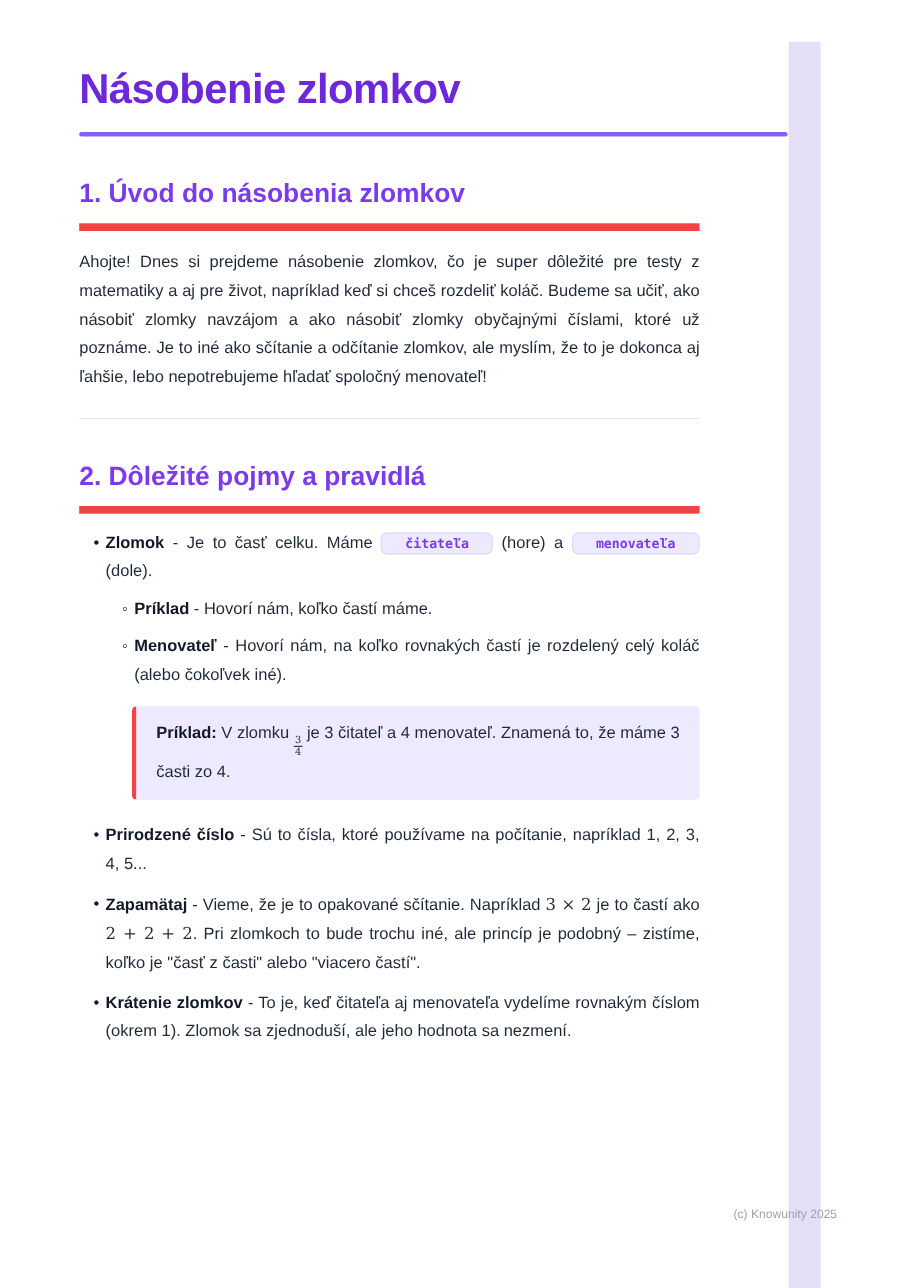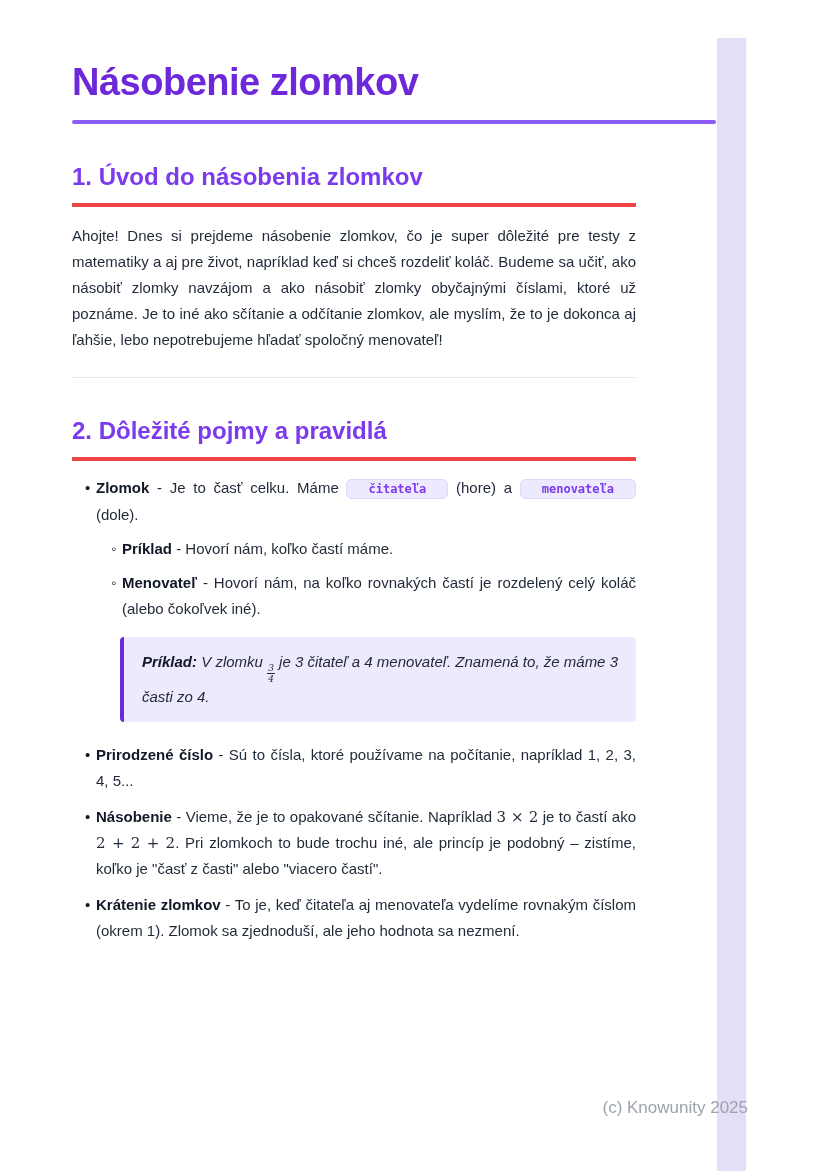--- a/index.html
+++ b/index.html
@@ -20,22 +20,22 @@
     top: 38px;
     right: 54px;
     bottom: 0;
     width: 29px;
     background: #e4def6;
     z-index: 1;
   }
   .footer-note {
     position: absolute;
     top: 1098px;
-    right: 52px;
-    font-size: 17px;
+    right: 39px;
+    font-size: 11px;
     color: #9ca3af;
     z-index: 2;
     padding-left: 13px;
   }
   .content {
     position: absolute;
     left: 72px;
     top: 0;
     width: 564px;
     padding-top: 60px;
@@ -52,21 +52,21 @@
   .title-rule {
     width: 644px;
     height: 4px;
     margin-top: 16px;
     background: #8b5cf6;
     border-radius: 2px;
   }
   h2.section-heading {
     margin: 38px 0 0 0;
     padding-bottom: 12px;
-    border-bottom: 4px solid #ef4444;
+    border-bottom: 7px solid #ef4444;
     font-size: 24px;
     line-height: 29px;
     font-weight: 700;
     color: #7c3aed;
   }
   p.body-text {
     margin: 16px 0 0 0;
     font-size: 15px;
     line-height: 26px;
     color: #1f2937;
@@ -106,29 +106,28 @@
     font-weight: 700;
     color: #7c3aed;
     background: #ede9fe;
     border: 1px solid #ddd6fe;
     border-radius: 6px;
     padding: 2px 21px;
     white-space: nowrap;
   }
   .callout {
     background: #ede9fe;
-    border-left: 4px solid #6d28d9;
+    border-left: 4px solid #ef4444;
     border-radius: 4px;
     padding: 12px 18px;
     box-sizing: border-box;
     font-size: 15px;
     line-height: 26px;
     color: #1f2937;
     text-align: justify;
-    font-style: italic;
   }
   .callout-1 { margin: 15px 0 0 48px; }
   .callout-2 { margin: 16px 0 0 24px; }
   .callout .label { font-weight: 700; color: #111827; }
   .frac {
     display: inline-flex;
     flex-direction: column;
     align-items: center;
     font-family: "DejaVu Serif", serif;
     font-size: 9px;
@@ -179,21 +178,21 @@
             <span class="frac-den">4</span>
           </span><span> je 3 čitateľ a 4 menovateľ. Znamená to, že máme 3 časti zo 4.</span></div>
 
       <div class="bullet-item mt-20">
         <span class="marker">•</span>
         <div class="bullet-text"><strong class="term">Prirodzené číslo</strong><span> - Sú to čísla, ktoré používame na počítanie, napríklad 1, 2, 3, 4, 5...</span></div>
       </div>
 
       <div class="bullet-item mt-10">
         <span class="marker">•</span>
-        <div class="bullet-text"><strong class="term">Násobenie</strong><span> - Vieme, že je to opakované sčítanie. Napríklad </span><span class="math">3 × 2</span><span> je to častí ako </span><span class="math">2 + 2 + 2</span><span>. Pri zlomkoch to bude trochu iné, ale princíp je podobný – zistíme, koľko je "časť z časti" alebo "viacero častí".</span></div>
+        <div class="bullet-text"><strong class="term">Zapamätaj</strong><span> - Vieme, že je to opakované sčítanie. Napríklad </span><span class="math">3 × 2</span><span> je to častí ako </span><span class="math">2 + 2 + 2</span><span>. Pri zlomkoch to bude trochu iné, ale princíp je podobný – zistíme, koľko je "časť z časti" alebo "viacero častí".</span></div>
       </div>
 
       <div class="bullet-item mt-10">
         <span class="marker">•</span>
         <div class="bullet-text"><strong class="term">Krátenie zlomkov</strong><span> - To je, keď čitateľa aj menovateľa vydelíme rovnakým číslom (okrem 1). Zlomok sa zjednoduší, ale jeho hodnota sa nezmení.</span></div>
       </div>
 
 
     </div>
   </div>

